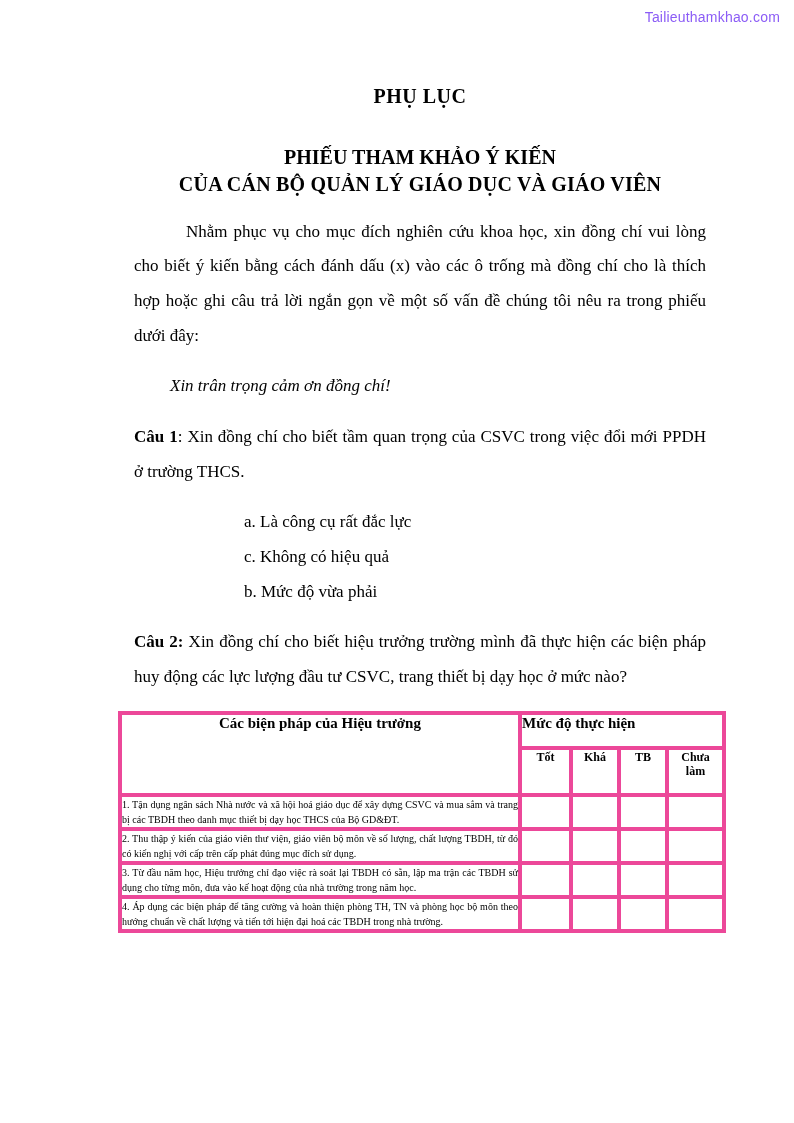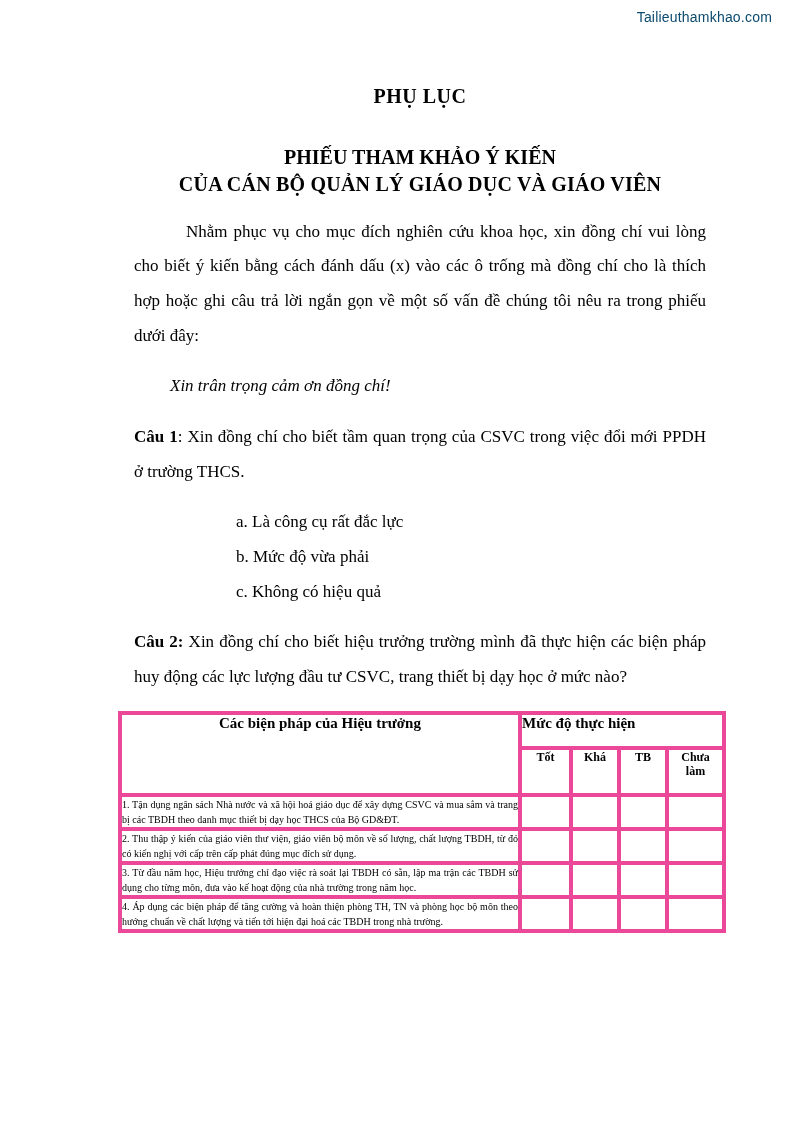--- a/index.html
+++ b/index.html
@@ -16,25 +16,25 @@
     position: relative;
     width: 794px;
     height: 1123px;
     background: #ffffff;
     overflow: hidden;
     box-sizing: border-box;
   }
   .watermark {
     position: absolute;
     top: 9px;
-    right: 22px;
+    right: 14px;
     font-family: "Liberation Sans", "DejaVu Sans", sans-serif;
     font-size: 14px;
     letter-spacing: 0.2px;
-    color: #0c4a6e;
+    color: #8b5cf6;
     user-select: none;
     white-space: nowrap;
   }
   .content {
     position: absolute;
     left: 118px;
     top: 0;
     width: 604px;
   }
   .title-main {
@@ -75,21 +75,21 @@
     text-indent: 52px;
   }
   .question {
     margin-top: 0;
   }
   .q-label {
     font-weight: bold;
   }
   ul.options {
     list-style: none;
-    margin: 0;
+    margin: 8px;
     padding: 0;
   }
   ul.options li {
     font-size: 17px;
     line-height: 2.04;
     padding-left: 118px;
   }
   table.survey {
     border-collapse: collapse;
     width: 604px;
@@ -163,22 +163,22 @@
     </h2>
 
     <p class="body-text intro">Nhằm phục vụ cho mục đích nghiên cứu khoa học, xin đồng chí vui lòng cho biết ý kiến bằng cách đánh dấu (x) vào các ô trống mà đồng chí cho là thích hợp hoặc ghi câu trả lời ngắn gọn về một số vấn đề chúng tôi nêu ra trong phiếu dưới đây:</p>
 
     <p class="thanks">Xin trân trọng cảm ơn đồng chí!</p>
 
     <p class="body-text question"><span class="q-label">Câu 1</span><span>: Xin đồng chí cho biết tầm quan trọng của CSVC trong việc đổi mới PPDH ở trường THCS.</span></p>
 
     <ul class="options">
       <li>a. Là công cụ rất đắc lực</li>
+      <li>c. Không có hiệu quả</li>
       <li>b. Mức độ vừa phải</li>
-      <li>c. Không có hiệu quả</li>
     </ul>
 
     <p class="body-text question"><span class="q-label">Câu 2:</span><span> Xin đồng chí cho biết hiệu trưởng trường mình đã thực hiện các biện pháp huy động các lực lượng đầu tư CSVC, trang thiết bị dạy học ở mức nào?</span></p>
 
     <table class="survey">
       <colgroup>
         <col class="c-measure">
         <col class="c-tot">
         <col class="c-kha">
         <col class="c-tb">

